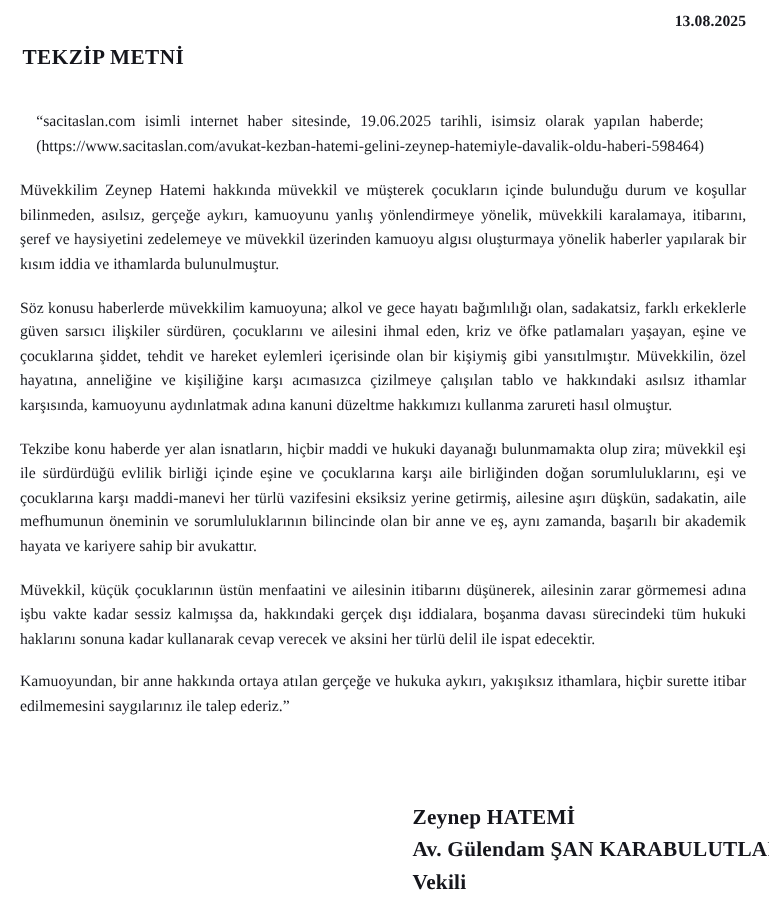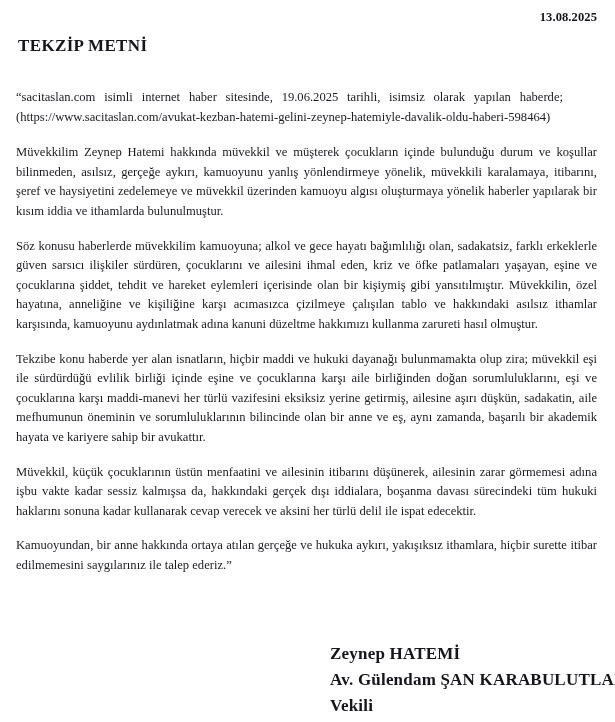--- a/index.html
+++ b/index.html
@@ -64,20 +64,21 @@
     line-height: 19.6px;
     margin: 0 0 15px 0;
     color: #1a1b21;
     hyphens: none;
   }
 
   .para:last-child { margin-bottom: 16px; }
 
   .para-url {
     margin-bottom: 16px;
+    margin-left: 13px;
   }
 
   
   .gap {
     display: inline-block;
     width: 34px;
   }
 
   .url-text {
     white-space: normal;

